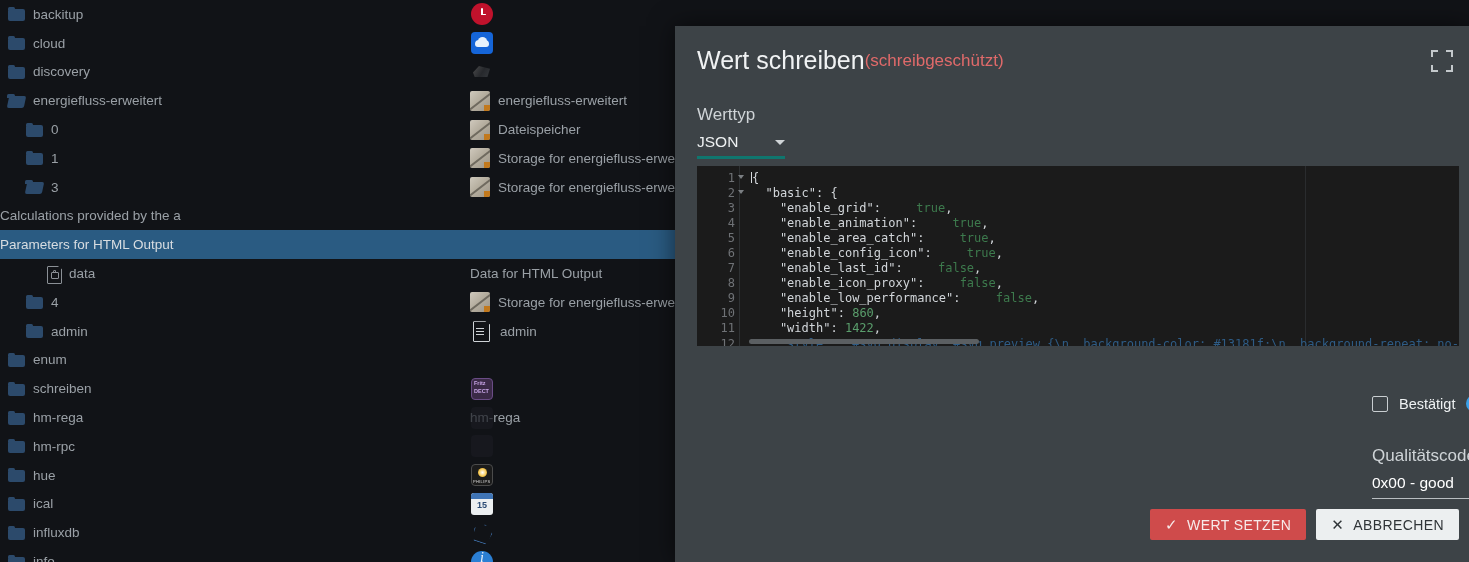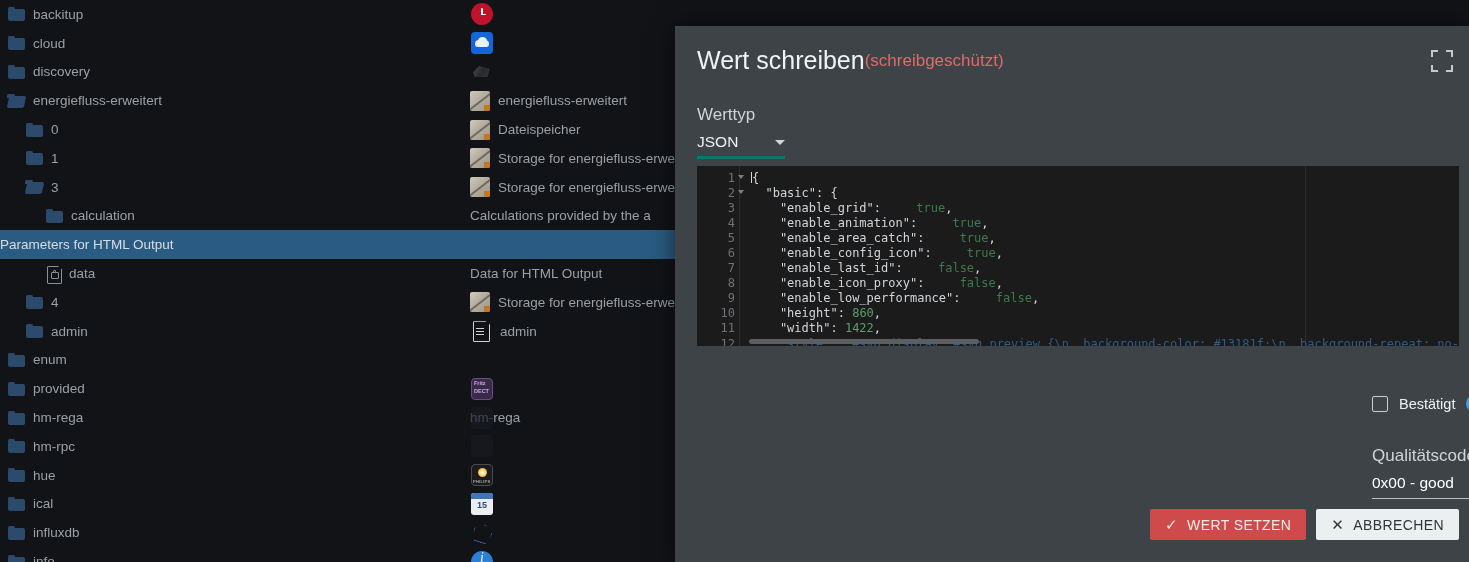--- a/index.html
+++ b/index.html
@@ -382,24 +382,20 @@
           <div class="name-cell ind1">
             <span class="ico folder-open"></span>
             <span>3</span>
           </div>
           <div class="desc-cell">
             <span class="thumb map"></span>
             <span>Storage for energiefluss-erwe</span>
           </div>
         </div>
         <div class="tree-row">
-          <div class="name-cell ind2">
-            <span class="ico folder"></span>
-            <span>calculation</span>
-          </div>
           <div class="desc-cell">
             <span>Calculations provided by the a</span>
           </div>
         </div>
         <div class="tree-row selected">
           <div class="desc-cell">
             <span>Parameters for HTML Output</span>
           </div>
         </div>
         <div class="tree-row">
@@ -438,21 +434,21 @@
             <span class="ico folder"></span>
             <span>enum</span>
           </div>
           <div class="desc-cell">
             <span></span>
           </div>
         </div>
         <div class="tree-row">
           <div class="name-cell ind0">
             <span class="ico folder"></span>
-            <span>provided</span>
+            <span>schreiben</span>
           </div>
           <div class="desc-cell">
             <span></span>
           </div>
         </div>
         <div class="tree-row">
           <div class="name-cell ind0">
             <span class="ico folder"></span>
             <span>hm-rega</span>
           </div>

